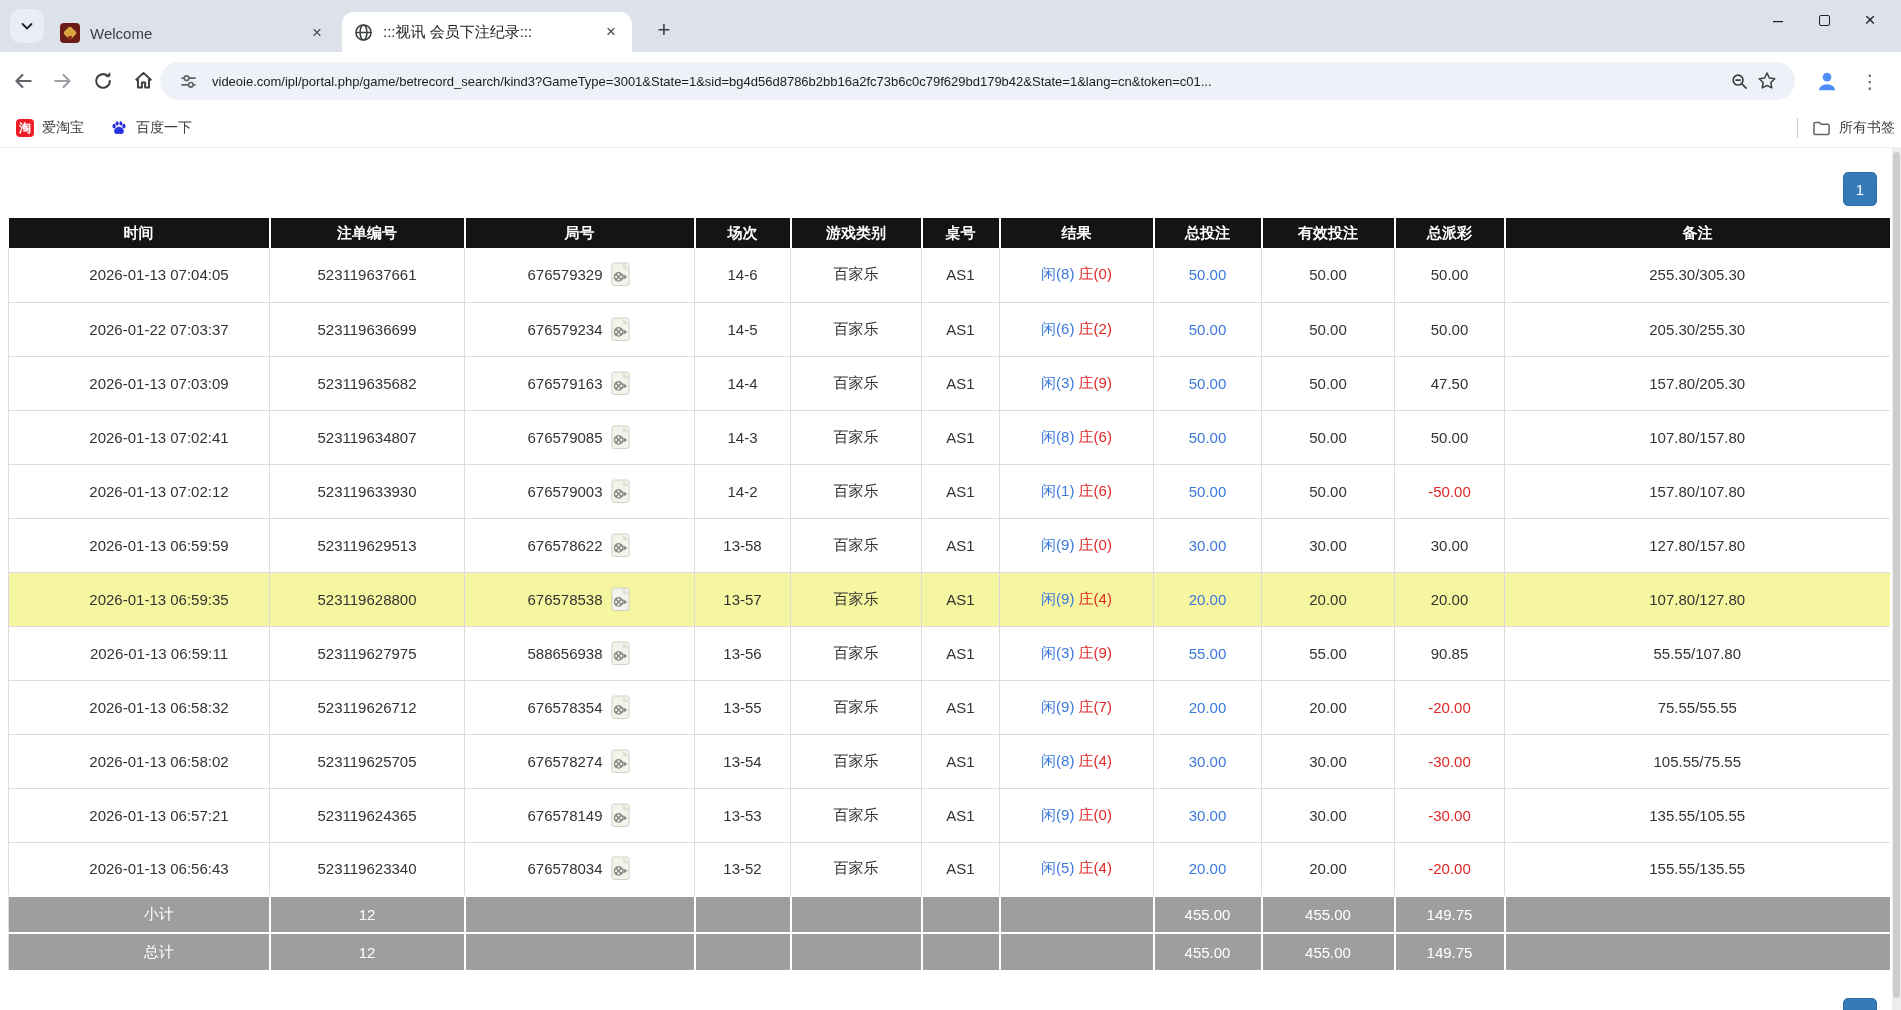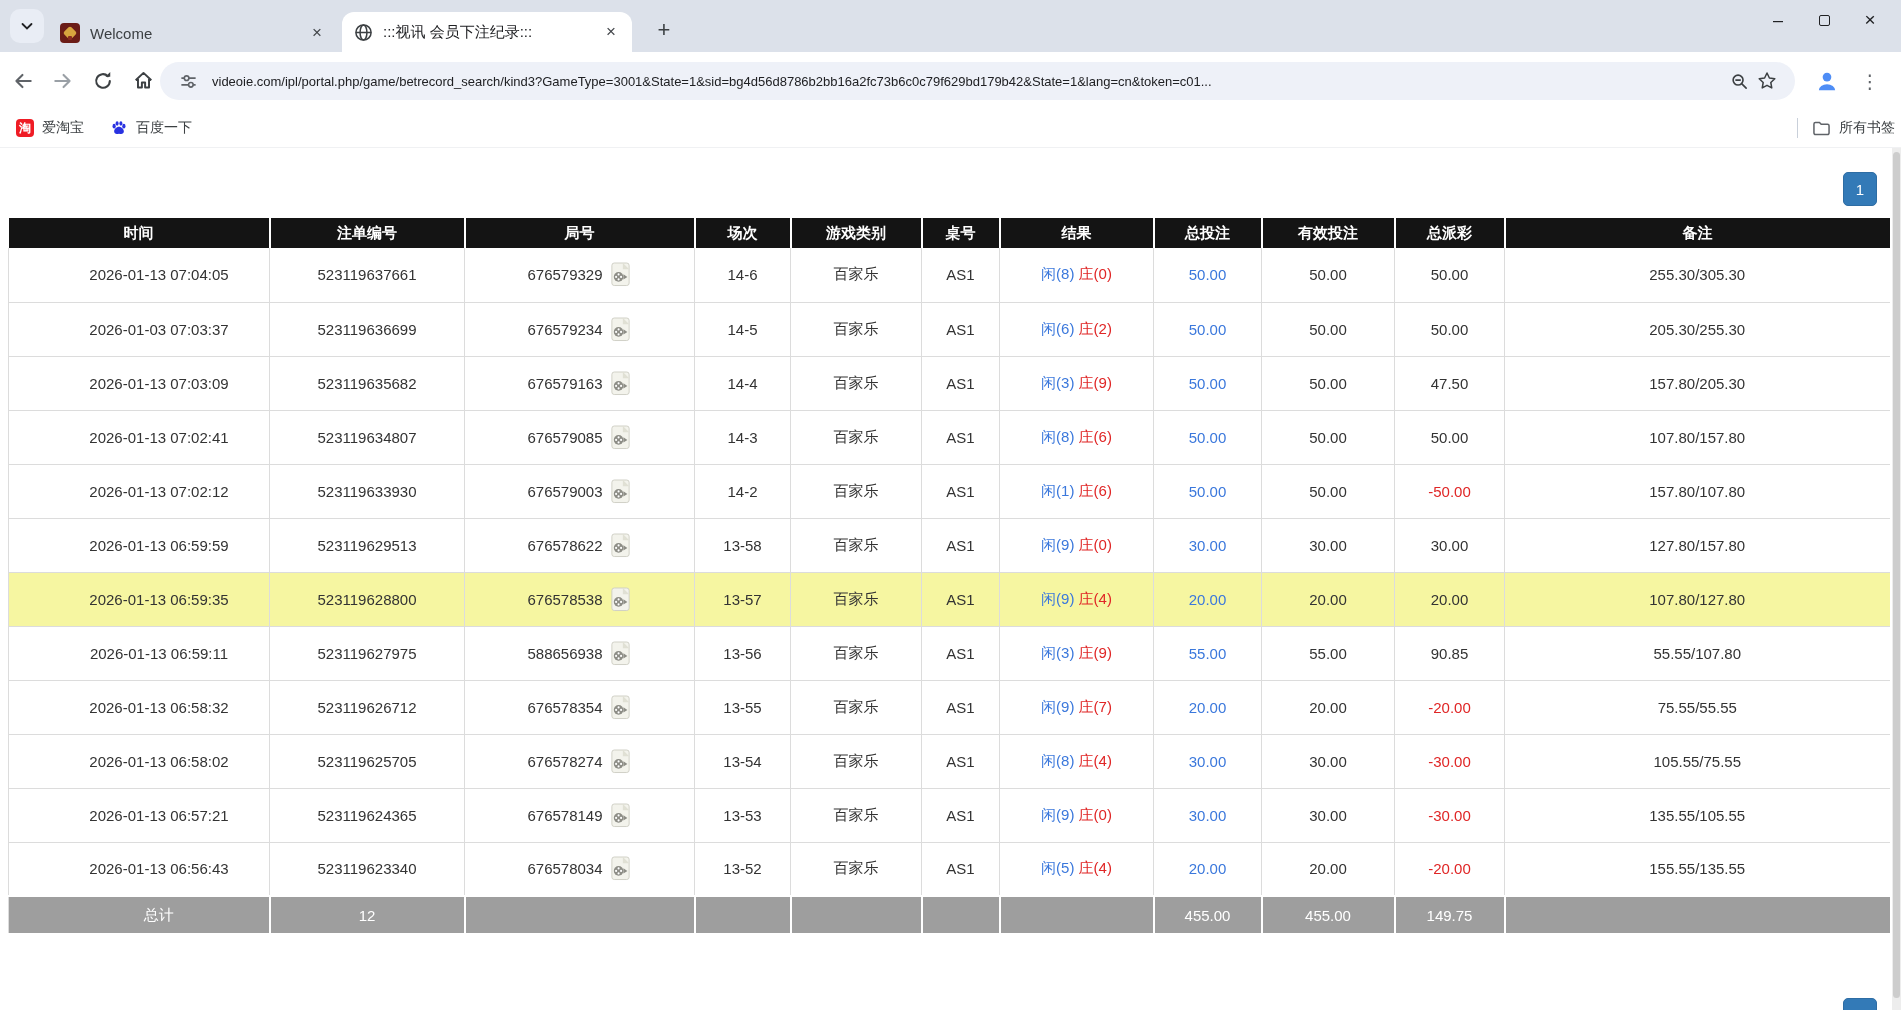--- a/index.html
+++ b/index.html
@@ -266,21 +266,21 @@
     <td>百家乐</td>
     <td>AS1</td>
     <td>
       <span class="xian">闲(8)</span> <span class="zhuang">庄(0)</span></td>
     <td class="blue">50.00</td>
     <td>50.00</td>
     <td class="">50.00</td>
     <td>255.30/305.30</td>
   </tr>
   <tr class="">
-    <td>2026-01-03 07:03:37</td>
+    <td>2026-01-22 07:03:37</td>
     <td>523119636699</td>
     <td>
       <span class="round-wrap">
                 <span>676579234</span>
       <span class="vicon">
                   <svg width="23" height="25" viewBox="0 0 24 26">
   <rect x="3" y="1" width="18" height="23.5" rx="2.5" fill="#f3f3ec" stroke="#cfcfc4"></rect>
   <path d="M14.5 1l6.5 6.5h-6.5z" fill="#e0e0d4"></path>
   <circle cx="10" cy="15.5" r="5" fill="#8d8d86"></circle>
   <circle cx="10" cy="12.9" r="1.1" fill="#fff"></circle>
@@ -583,20 +583,33 @@
               </span></td>
     <td>13-52</td>
     <td>百家乐</td>
     <td>AS1</td>
     <td>
       <span class="xian">闲(5)</span> <span class="zhuang">庄(4)</span></td>
     <td class="blue">20.00</td>
     <td>20.00</td>
     <td class="red">-20.00</td>
     <td>155.55/135.55</td>
+  </tr>
+  <tr class="sum">
+    <td>小计</td>
+    <td>12</td>
+    <td></td>
+            <td></td>
+            <td></td>
+    <td></td>
+            <td></td>
+    <td>455.00</td>
+    <td>455.00</td>
+    <td>149.75</td>
+    <td></td>
   </tr>
   <tr class="sum">
     <td>总计</td>
     <td>12</td>
     <td></td>
             <td></td>
             <td></td>
     <td></td>
             <td></td>
     <td>455.00</td>

